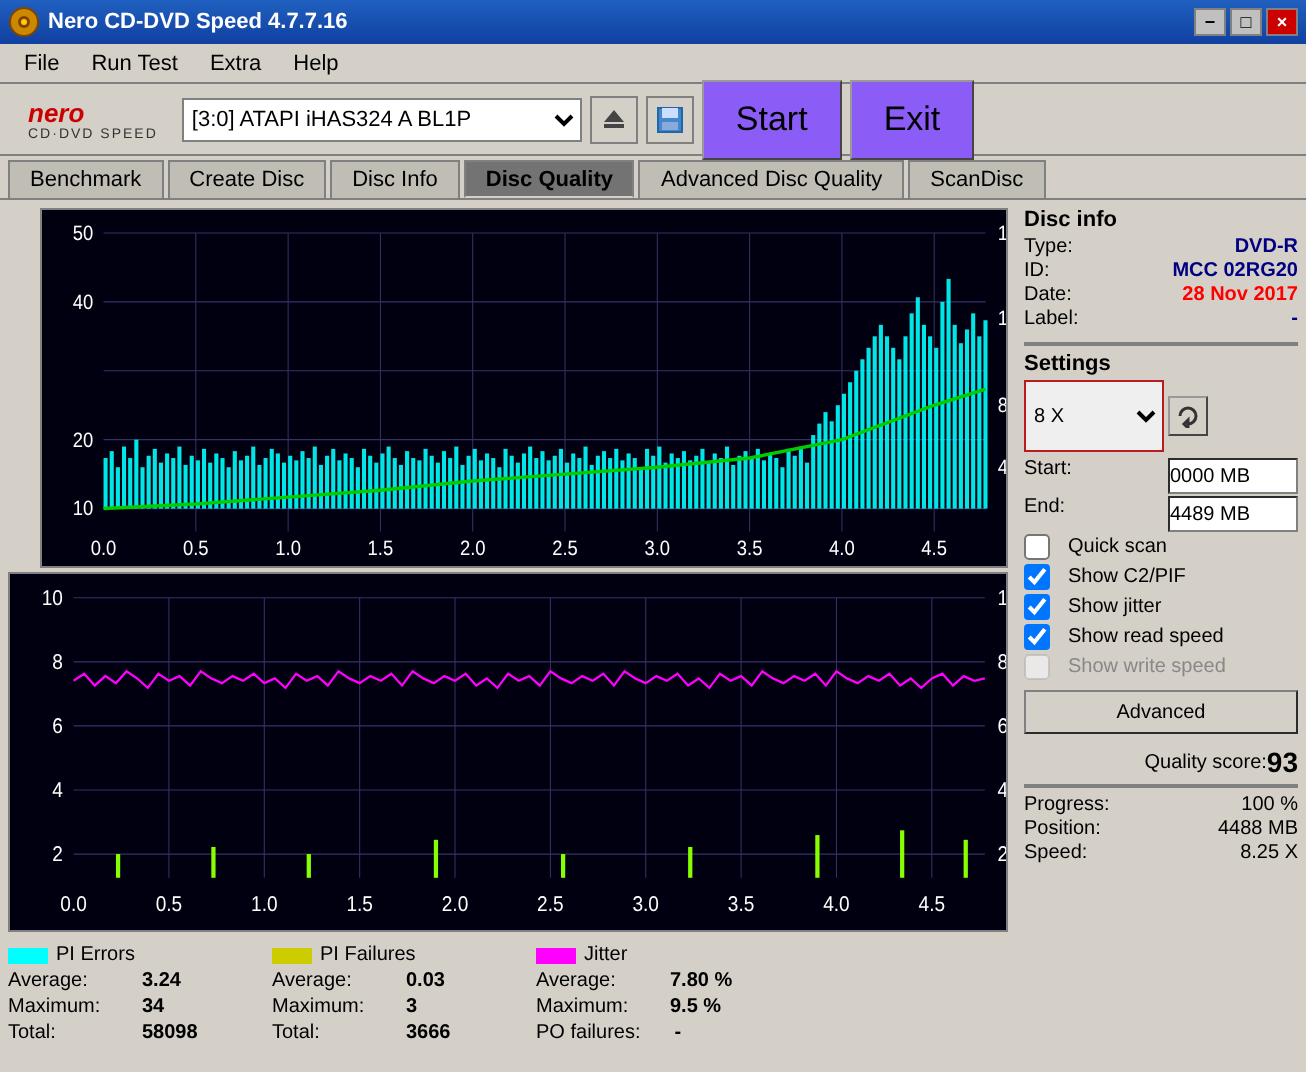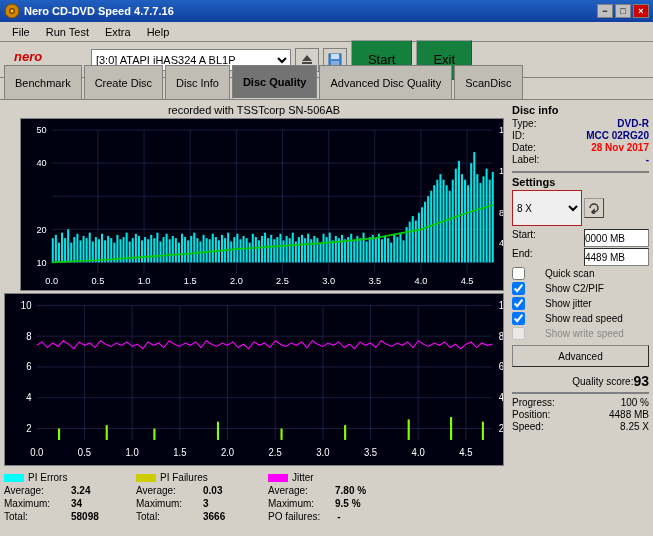--- a/index.html
+++ b/index.html
@@ -74,21 +74,21 @@
       border-bottom: 1px solid #808080;
     }
     .tab {
       padding: 2px 10px;
       font-size: 11px;
       border: 1px solid #808080;
       border-bottom: none;
       background: #c0bdb5;
       cursor: pointer;
       margin-right: 2px;
-      height: 34px;
+      height: 19px;
       display: flex; align-items: center;
     }
     .tab.active {
       background: #737373;
       border-bottom: 1px solid #d4d0c8;
       font-weight: bold;
       z-index: 1;
     }
 
     
@@ -133,21 +133,21 @@
     .settings-row { display: flex; align-items: center; gap: 2px; margin-bottom: 3px; }
     .speed-select {
       height: 36px; width: 70px; font-size: 10px;
       border: 1px solid #b91c1c;
     }
     .mb-input {
       height: 18px; width: 65px; font-size: 10px;
       border: 1px inset #808080; background: white;
       text-align: left;
     }
-    .checkbox-row { display: flex; align-items: center; gap: 20px; margin-bottom: 2px; }
+    .checkbox-row { display: flex; align-items: center; gap: 9px; margin-bottom: 2px; }
     .checkbox-row input { margin: 0; }
     .advanced-btn {
       width: 100%; height: 22px; font-size: 10px;
       background: #d4d0c8; border: 1px outset #808080;
       cursor: pointer; margin-top: 3px;
     }
     .quality-score-row { display: flex; justify-content: flex-end; align-items: center; margin-top: 4px; }
     .quality-score { font-size: 14px; font-weight: bold; color: black; }
 
     
@@ -162,22 +162,22 @@
     .legend-box { width: 20px; height: 8px; }
     .legend-stat { font-size: 10px; display: flex; gap: 17px; }
     .stat-label { min-width: 50px; }
     .stat-value { font-weight: bold; min-width: 40px; }
 
     
     .chart-svg { width: 100%; height: 100%; }
     
     .start-btn-main {
       height: 40px; padding: 0 16px;
-      background: #15803d; border: 1px outset #999;
-      cursor: pointer; font-size: 13px;
+      background: #8b5cf6; border: 1px outset #999;
+      cursor: pointer; font-size: 17px;
     }
   </style>
 </head>
 <body>
 
 <div class="title-bar">
   <div class="title-bar-icon">
     <svg width="16" height="16" viewBox="0 0 16 16">
       <circle cx="8" cy="8" r="7" fill="#cc8800" stroke="#804400" stroke-width="1"></circle>
       <circle cx="8" cy="8" r="3" fill="#804400"></circle>
@@ -229,21 +229,20 @@
   <div class="tab">Create Disc</div>
   <div class="tab">Disc Info</div>
   <div class="tab active">Disc Quality</div>
   <div class="tab">Advanced Disc Quality</div>
   <div class="tab">ScanDisc</div>
 </div>
 
 <div class="main-content">
 
   <div class="chart-area">
-    <div class="chart-title">recorded with TSSTcorp SN-506AB</div>
 
     <div class="chart-container chart-top">
       <svg class="chart-svg" viewBox="0 0 470 155" preserveAspectRatio="none" xmlns="http://www.w3.org/2000/svg">
 
         <rect width="470" height="155" fill="#000010"></rect>
 
         <line x1="30" y1="10" x2="460" y2="10" stroke="#333366" stroke-width="0.5"></line>
         <line x1="30" y1="40" x2="460" y2="40" stroke="#333366" stroke-width="0.5"></line>
         <line x1="30" y1="70" x2="460" y2="70" stroke="#333366" stroke-width="0.5"></line>
         <line x1="30" y1="100" x2="460" y2="100" stroke="#333366" stroke-width="0.5"></line>

